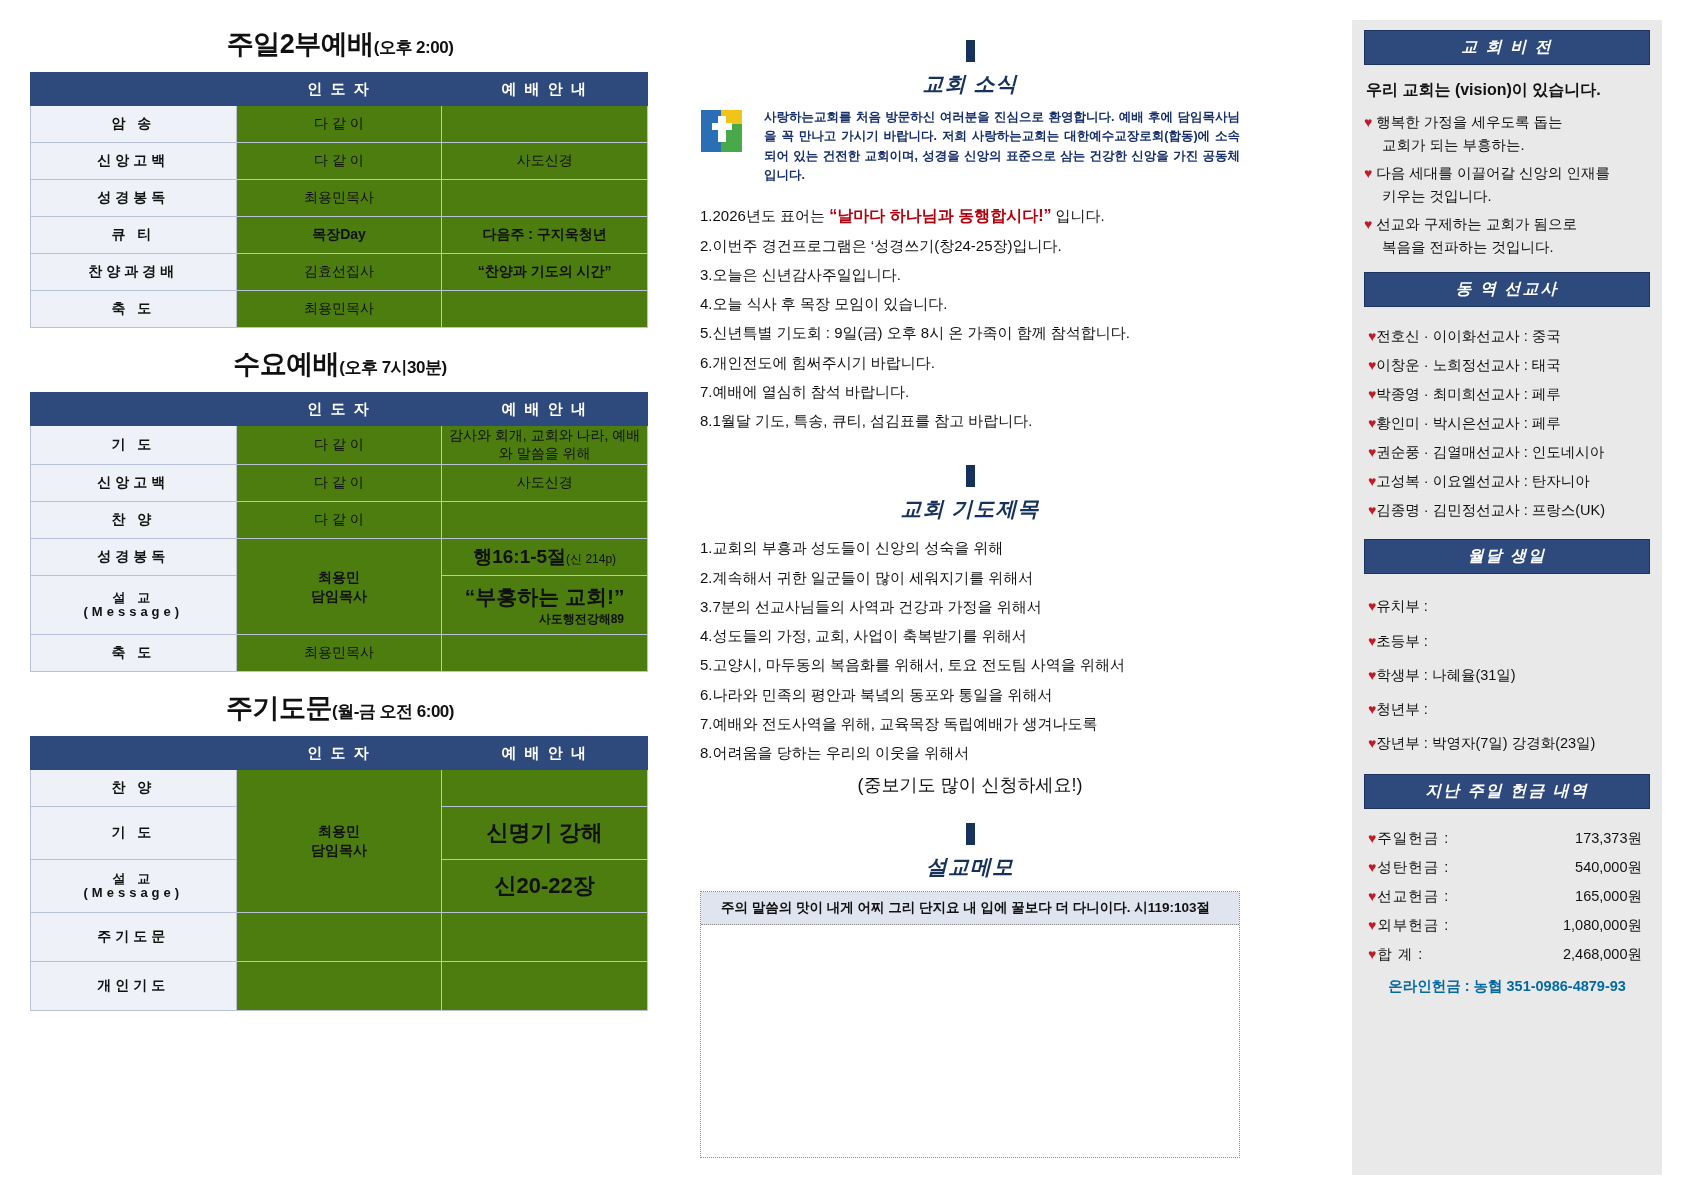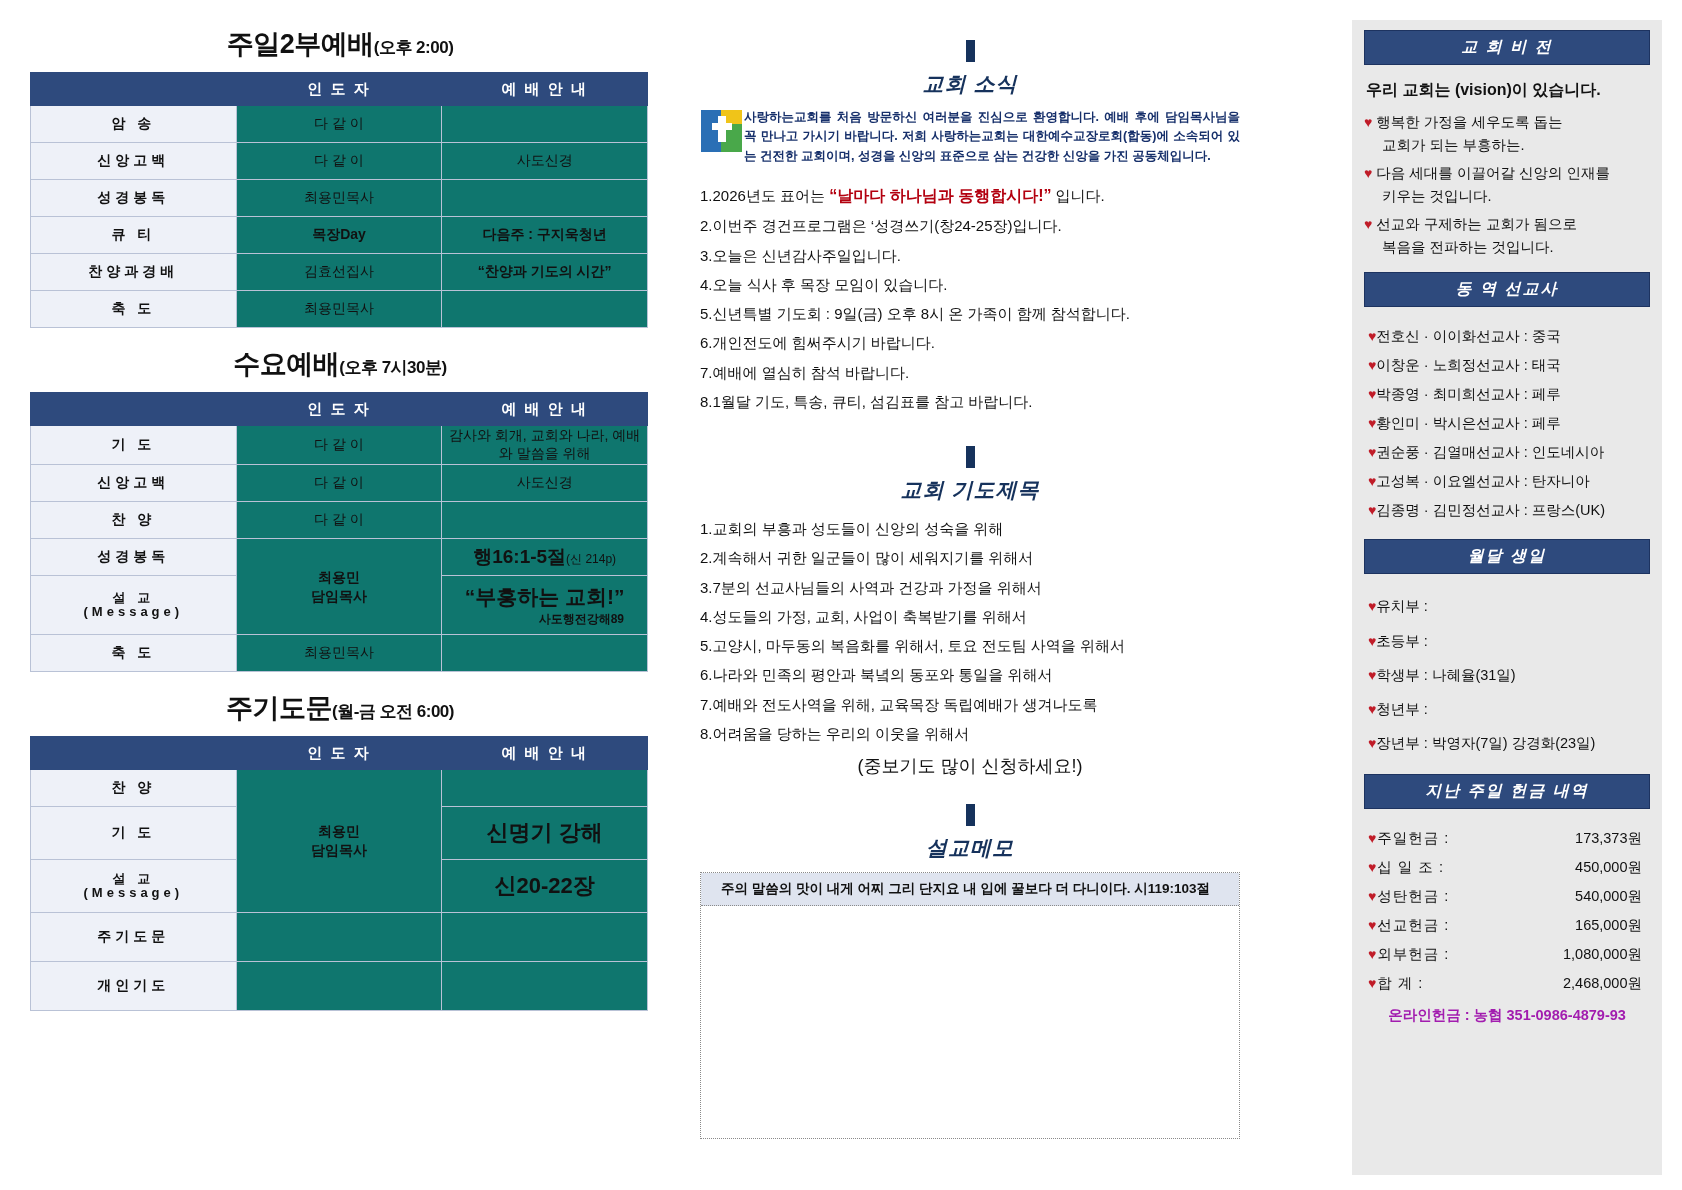--- a/index.html
+++ b/index.html
@@ -21,55 +21,55 @@
   
   .svc-title{text-align:center;font-weight:bold;font-size:27px;margin:6px 0 10px 0;letter-spacing:-0.5px;}
   .svc-title .sub{font-size:17px;font-weight:bold;}
   table.svc{border-collapse:collapse;width:618px;table-layout:fixed;}
   table.svc th{
     background:#2e4a7d;color:#fff;font-size:15px;font-weight:bold;
     border:1px solid #2e4a7d;height:30px;text-align:center;letter-spacing:2px;
   }
   table.svc td{
     border:1px solid #b9c2d6;font-size:14px;text-align:center;height:34px;
-    background:#0f766e;
+    background:#4d7c0f;
   }
   table.svc td.lbl{background:#eef1f8;font-weight:bold;letter-spacing:4px;width:118px;}
   table.svc td.lead{width:160px;}
   .big{font-size:19px;font-weight:bold;}
   .mid{font-size:16px;font-weight:bold;}
   .small{font-size:12px;}
   .lbl2{font-size:13px;line-height:1.1;}
   .cellstack{line-height:1.35;}
 
   
   .sec-head{display:flex;align-items:center;gap:8px;margin:0 0 10px 0;flex-direction:column;}
   .sec-bar{width:9px;height:22px;background:#16325c;display:inline-block;}
   .sec-title{font-size:21px;font-weight:bold;color:#16325c;font-style:italic;letter-spacing:1px;}
-  .welcome{display:flex;gap:0;align-items:flex-start;margin-bottom:14px;}
+  .welcome{display:flex;gap:20px;align-items:flex-start;margin-bottom:14px;}
   .bible-icon{width:44px;height:46px;flex:0 0 44px;position:relative;}
   .welcome-text{font-size:12.5px;line-height:1.55;color:#17306b;font-weight:bold;text-align:justify;}
   ol.notices{list-style:none;margin:0;padding:0;}
   ol.notices li{font-size:15px;line-height:1.95;color:#111;}
   .hl{color:#b3000f;font-weight:bold;font-size:16px;}
   .pray-list li{font-size:15px;line-height:1.93;}
   .pray-note{font-size:18px;text-align:center;margin-top:6px;}
   .verse-box{border:1px dotted #8a8a8a;height:265px;margin-top:4px;}
   .verse-head{background:#dfe4ef;border-bottom:1px dotted #8a8a8a;font-size:13.5px;font-weight:bold;padding:7px 20px;}
 
   
   .r-head{background:#2e4a7d;color:#fff;text-align:center;font-size:16px;font-weight:bold;font-style:italic;
     padding:6px 0;letter-spacing:2px;margin-bottom:15px;border:1px solid #1d3360;}
   .r-block{margin-bottom:14px;}
   .heart{color:#c01c28;font-size:14px;}
   .miss-line{font-size:14.5px;line-height:2.0;padding-left:4px;}
   .bd-line{font-size:14.5px;line-height:2.35;padding-left:4px;}
   .off-row{display:flex;justify-content:space-between;font-size:14.5px;line-height:2.0;padding:0 8px 0 4px;}
   .off-row .nm{letter-spacing:1px;}
-  .online{color:#a21caf;font-weight:bold;font-size:14.5px;text-align:center;margin-top:8px;}
+  .online{color:#0369a1;font-weight:bold;font-size:14.5px;text-align:center;margin-top:8px;}
   .vision-line{font-size:14.5px;line-height:1.55;margin-bottom:6px;}
   .vision-ind{padding-left:18px;}
   .vision-top{font-size:16px;font-weight:bold;margin:2px 0 10px 2px;}
 </style>
 </head>
 <body>
 
 <div class="page">
 
   <div class="col-left">
@@ -309,24 +309,20 @@
       <div class="bd-line"><span class="heart">♥</span><span>장년부 :  박영자(7일) 강경화(23일)</span></div>
     </div>
 
     <div class="r-block">
       <div class="r-head">지난 주일 헌금 내역</div>
       <div class="off-row">
           <span class="nm"><span class="heart">♥</span><span>주일헌금 :</span></span>
           <span>173,373원</span>
         </div>
       <div class="off-row">
-          <span class="nm"><span class="heart">♥</span><span>십 일 조 :</span></span>
-          <span>450,000원</span>
-        </div>
-      <div class="off-row">
           <span class="nm"><span class="heart">♥</span><span>성탄헌금 :</span></span>
           <span>540,000원</span>
         </div>
       <div class="off-row">
           <span class="nm"><span class="heart">♥</span><span>선교헌금 :</span></span>
           <span>165,000원</span>
         </div>
       <div class="off-row">
           <span class="nm"><span class="heart">♥</span><span>외부헌금 :</span></span>
           <span>1,080,000원</span>

